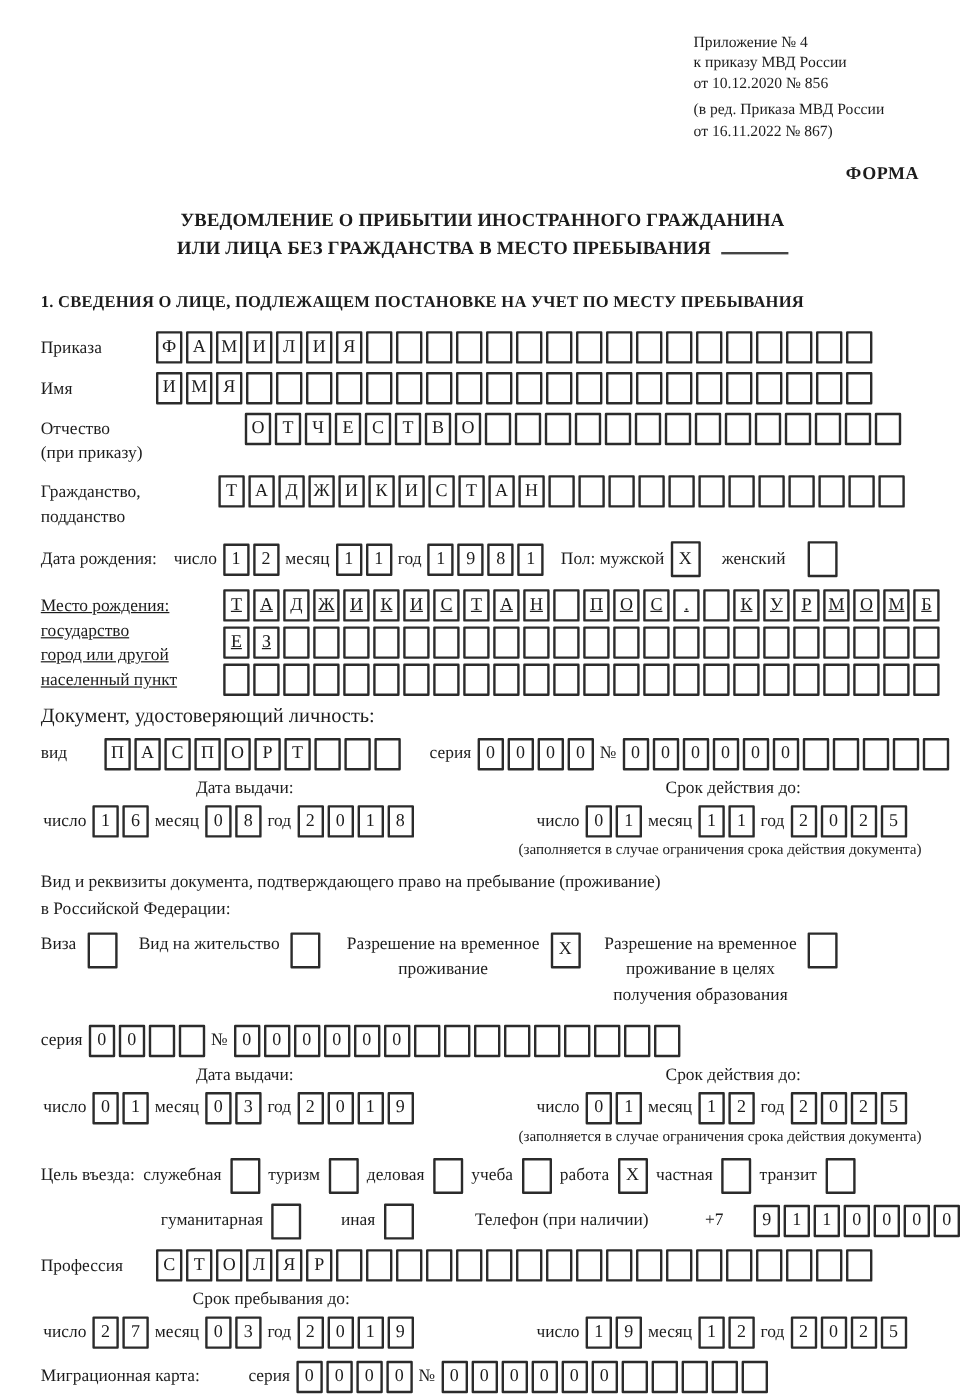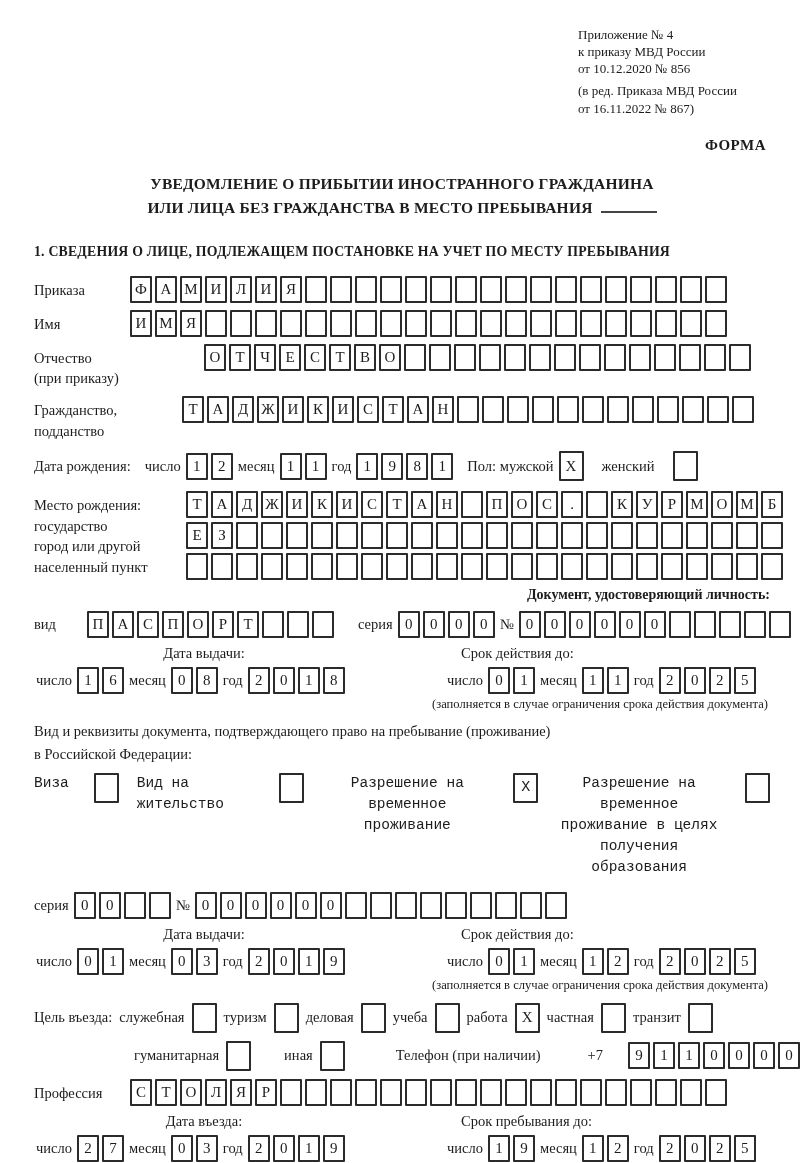--- a/index.html
+++ b/index.html
@@ -47,39 +47,39 @@
     display:flex;align-items:center;justify-content:center;
     font-size:15px;line-height:1;background:#fff;flex:0 0 auto;
   }
   .cell.big{width:25px;height:30px;}
 
   
   .igroup{display:flex;align-items:center;gap:5px;flex-wrap:nowrap;}
   .ilabel{font-size:14.5px;white-space:nowrap;}
   .gap8{width:8px;} .gap14{width:14px;} .gap4{width:4px;}
 
-  .center-bold{text-align:right;font-weight:bold;font-size:14px;margin:6px 0 8px 0;}
+  .center-bold{text-align:left;font-weight:normal;font-size:17px;margin:6px 0 8px 0;}
 
   
   .twocol{display:flex;margin-bottom:2px;}
   .col-l{width:385px;flex:0 0 auto;}
   .col-r{flex:1;}
   .dh{font-size:14.5px;margin-bottom:3px;}
   .dh-l{text-align:center;width:300px;margin-left:20px;}
-  .dh-r{text-align:left;width:300px;margin-left:42px;}
+  .dh-r{text-align:center;width:300px;margin-left:42px;}
   .dg-l{margin-left:2px;}
   .dg-r{margin-left:28px;}
   .note-right{
     text-align:right;font-size:12.6px;margin:3px 2px 8px 0;
   }
   .intro{font-size:14.5px;line-height:1.6;margin:4px 0 2px 0;}
 
   
   .opts{display:flex;align-items:flex-start;margin:6px 0 12px 0;}
-  .opt{display:flex;align-items:flex-start;gap:25px;font-family:Liberation Mono, monospace;}
+  .opt{display:flex;align-items:flex-start;gap:9px;}
   .opt-label{font-size:14.5px;line-height:1.45;}
   .opt-center{text-align:center;}
 
   
   .purpose-row{display:flex;align-items:center;gap:7px;margin:10px 0 6px 0;flex-wrap:nowrap;}
   .purpose-row2{display:flex;align-items:center;gap:25px;margin:8px 0 8px 100px;}
   .p-item{display:flex;align-items:center;gap:7px;}
 </style>
 </head>
 <body>
@@ -253,21 +253,21 @@
         </span>
       <span class="gap8"></span>
       <span class="ilabel">женский</span>
       <span class="gap8"></span>
       <span class="cells">
           <span class="cell big"></span>
         </span>
     </div>
   </div>
 
-  <div class="frow" style="margin-top:10px;">
+  <div class="frow" style="margin-top:10px;text-decoration:underline;">
     <div class="flabel w152 ml">Место рождения:
 государство
 город или другой
 населенный пункт</div>
     <div class="cells-col">
       <div class="cells">
           <span class="cell">Т</span>
           <span class="cell">А</span>
           <span class="cell">Д</span>
           <span class="cell">Ж</span>
@@ -661,23 +661,20 @@
         <span class="cell"></span>
         <span class="cell"></span>
         <span class="cell"></span>
         <span class="cell"></span>
         <span class="cell"></span>
         <span class="cell"></span>
       </div>
   </div>
 
   <div class="twocol" style="margin-top:6px;">
-    <div class="col-l">
-        <div class="dh dh-l">Дата въезда:</div>
-      </div>
     <div class="col-r">
         <div class="dh dh-r">Срок пребывания до:</div>
       </div>
   </div>
   <div class="twocol">
     <div class="col-l">
       <div class="igroup dg-l">
         <span class="ilabel">число</span>
         <span class="cells">
             <span class="cell">2</span>

